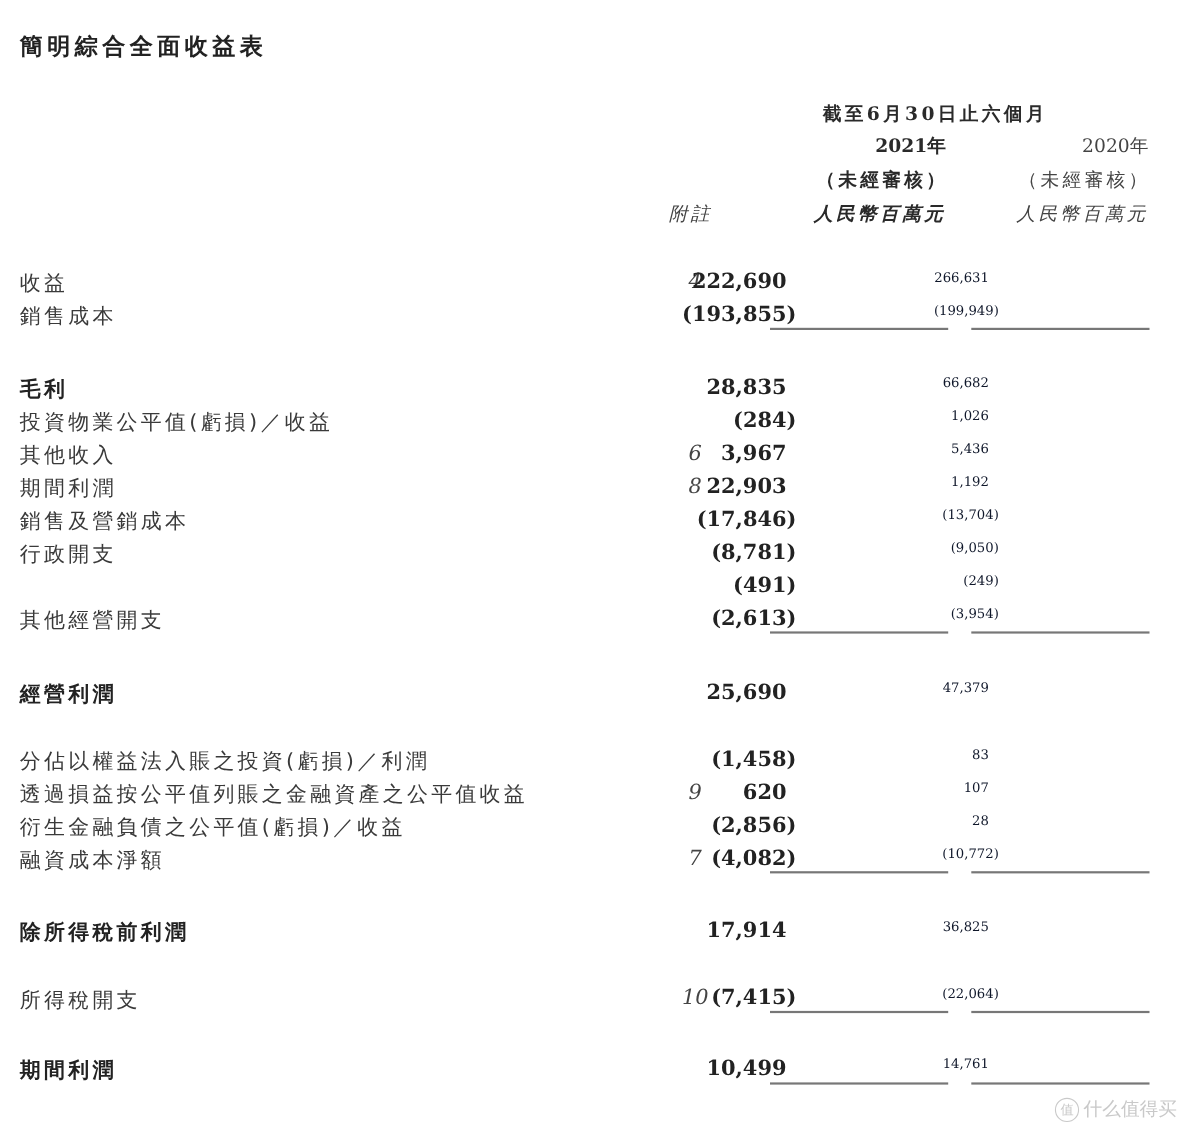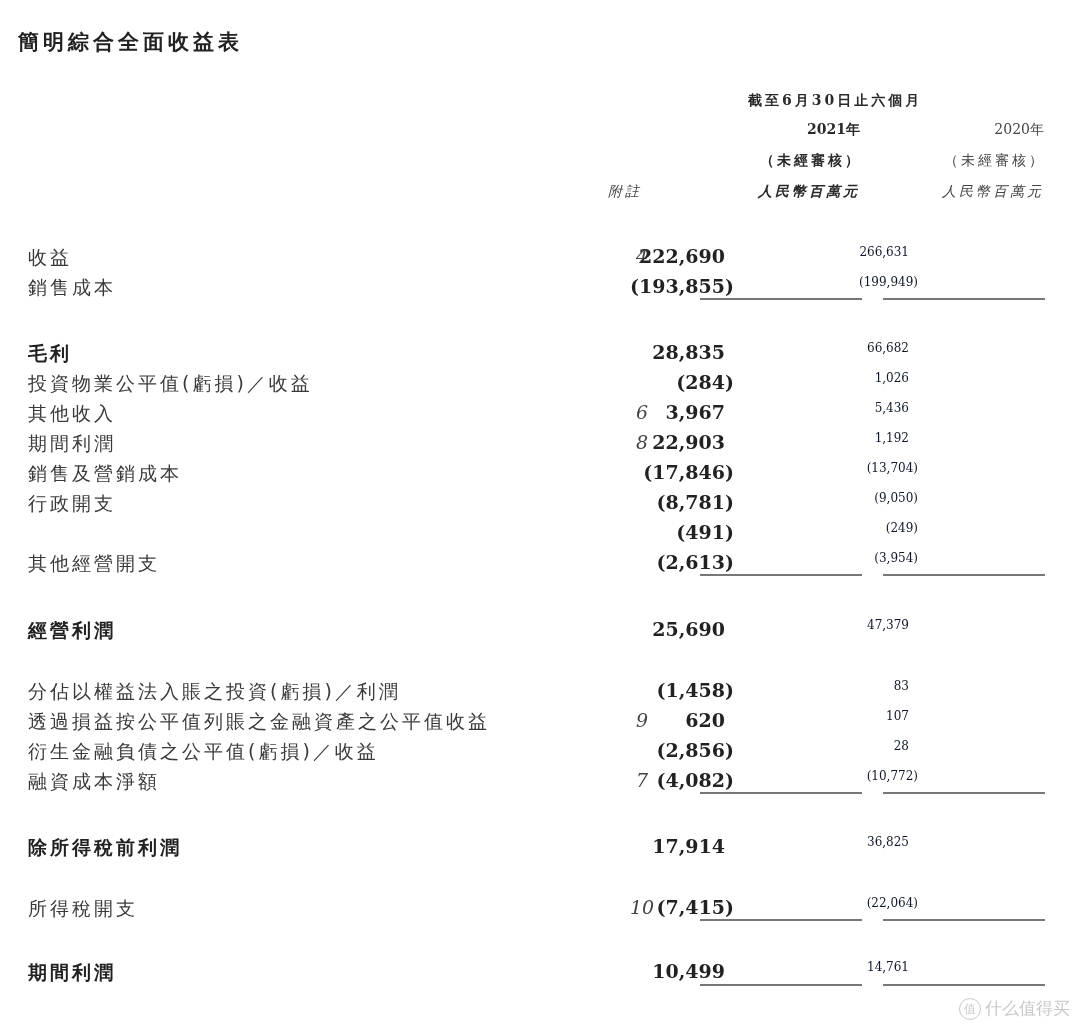--- a/index.html
+++ b/index.html
@@ -6,31 +6,31 @@
   body {
     width: 1080px; height: 1028px; position: relative; overflow: hidden;
     font-family: "DejaVu Serif", "Liberation Serif", serif;
     color: #2a2a2a;
   }
   .title {
     position: absolute; left: 18px; top: 28px;
     font-family: "DejaVu Sans", "Liberation Sans", sans-serif;
     font-weight: bold; font-size: 21px; letter-spacing: 4px; color: #222;
   }
-  .hdr { position: absolute; font-size: 14px; white-space: nowrap; }
+  .hdr { position: absolute; font-size: 17px; white-space: nowrap; }
   .hdr-period { left: 748px; top: 92px; font-weight: bold; letter-spacing: 3px; }
   .hdr-y1 { right: 220px; top: 121px; font-weight: bold; }
   .hdr-y2 { right: 36px; top: 121px; color: #444; }
   .hdr-a1 { right: 218px; top: 152px; font-weight: bold; letter-spacing: 3px; }
   .hdr-a2 { right: 34px; top: 152px; color: #444; letter-spacing: 3px; }
   .hdr-note { left: 608px; top: 183px; font-style: italic; color: #444; letter-spacing: 3px; }
   .hdr-u1 { right: 220px; top: 183px; font-weight: bold; font-style: italic; letter-spacing: 3px; }
   .hdr-u2 { right: 36px; top: 183px; font-style: italic; color: #444; letter-spacing: 3px; }
 
-  .row { position: absolute; left: 10px; width: 936px; height: 30px; }
+  .row { position: absolute; left: 0; width: 936px; height: 30px; }
   .row .label {
     position: absolute; left: 18px; top: 2px; font-size: 19px;
     letter-spacing: 3px; white-space: nowrap; color: #3a3a3a;
     font-family: "DejaVu Sans", "Liberation Sans", sans-serif;
   }
   .row.bold .label { font-weight: bold; color: #222; }
   .row .note {
     position: absolute; left: 600px; width: 64px; top: 2px; text-align: center;
     font-size: 19px; font-style: italic; color: #444;
   }

